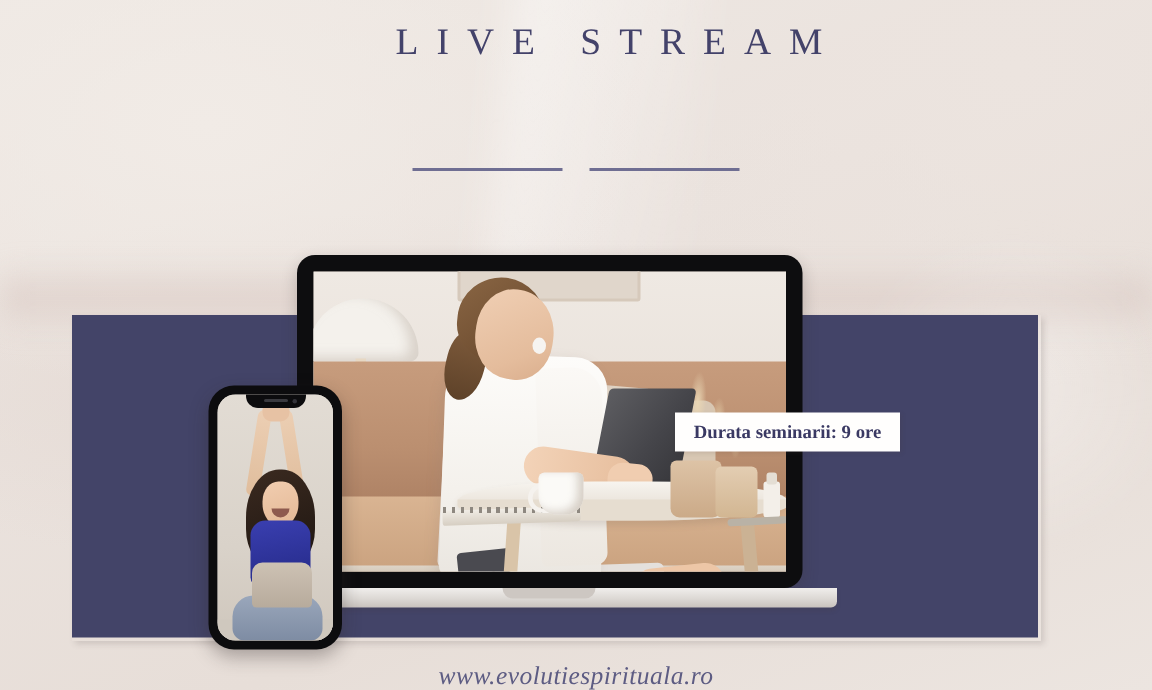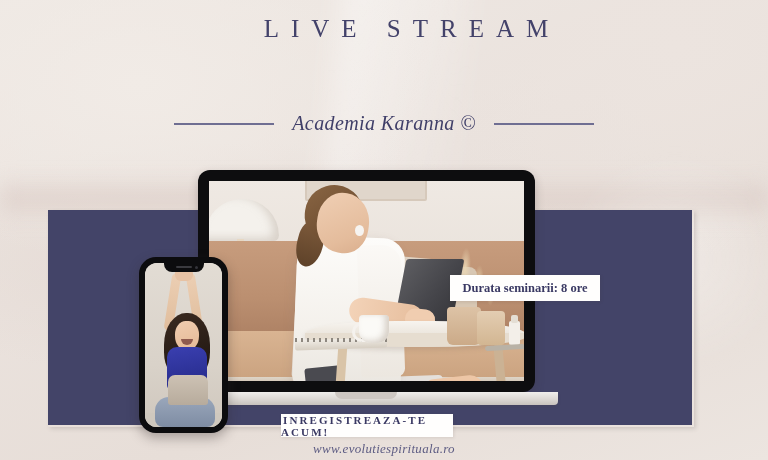--- a/index.html
+++ b/index.html
@@ -150,36 +150,35 @@
   #callout-2{left:450px;top:275px;width:150px;height:26px;font-size:12.5px;}
 
   .cta{
     position:absolute;left:281px;top:414px;width:172px;height:23px;
     background:#fffefd;display:flex;align-items:center;justify-content:center;
     color:#3a3963;font-size:11px;font-weight:700;letter-spacing:2.1px;
     text-indent:2px;box-shadow:1px 1px 3px rgba(70,60,60,.12);
   }
   .site{
     position:absolute;left:0;right:0;top:441px;text-align:center;
-    font-size:13px;font-style:italic;color:#5d5c83;letter-spacing:.3px;
+    font-size:17px;font-style:italic;color:#5d5c83;letter-spacing:.3px;
   }
 </style>
 </head>
 <body>
 
 <div id="poster">
 
   <div class="tex tex1"></div>
   <div class="tex tex2"></div>
   <div class="tex tex3"></div>
 
   <div class="eyebrow">LIVE STREAM</div>
   <div class="subrow">
     <span class="rule"></span>
-    <span class="sub">Academia Karanna ©</span>
     <span class="rule"></span>
   </div>
 
   <div class="band"></div>
   <div class="band-shadow"></div>
 
   <div class="laptop">
     <div class="lap-bezel"></div>
     <div class="lap-screen">
       <div class="scene">
@@ -241,18 +240,17 @@
         <div class="p-top"></div>
         <div class="p-jeans"></div>
         <div class="p-lap"></div>
       </div>
     </div>
     <div class="ph-notch"></div>
     <div class="ph-grille"></div>
     <div class="ph-dot"></div>
   </div>
 
-  <div class="callout" id="callout-2">Durata seminarii: 8 ore</div>
-
-  <div class="cta">INREGISTREAZA-TE ACUM!</div>
+  <div class="callout" id="callout-2">Durata seminarii: 9 ore</div>
+
   <div class="site">www.evolutiespirituala.ro</div>
 
 </div>
 
 </body></html>

